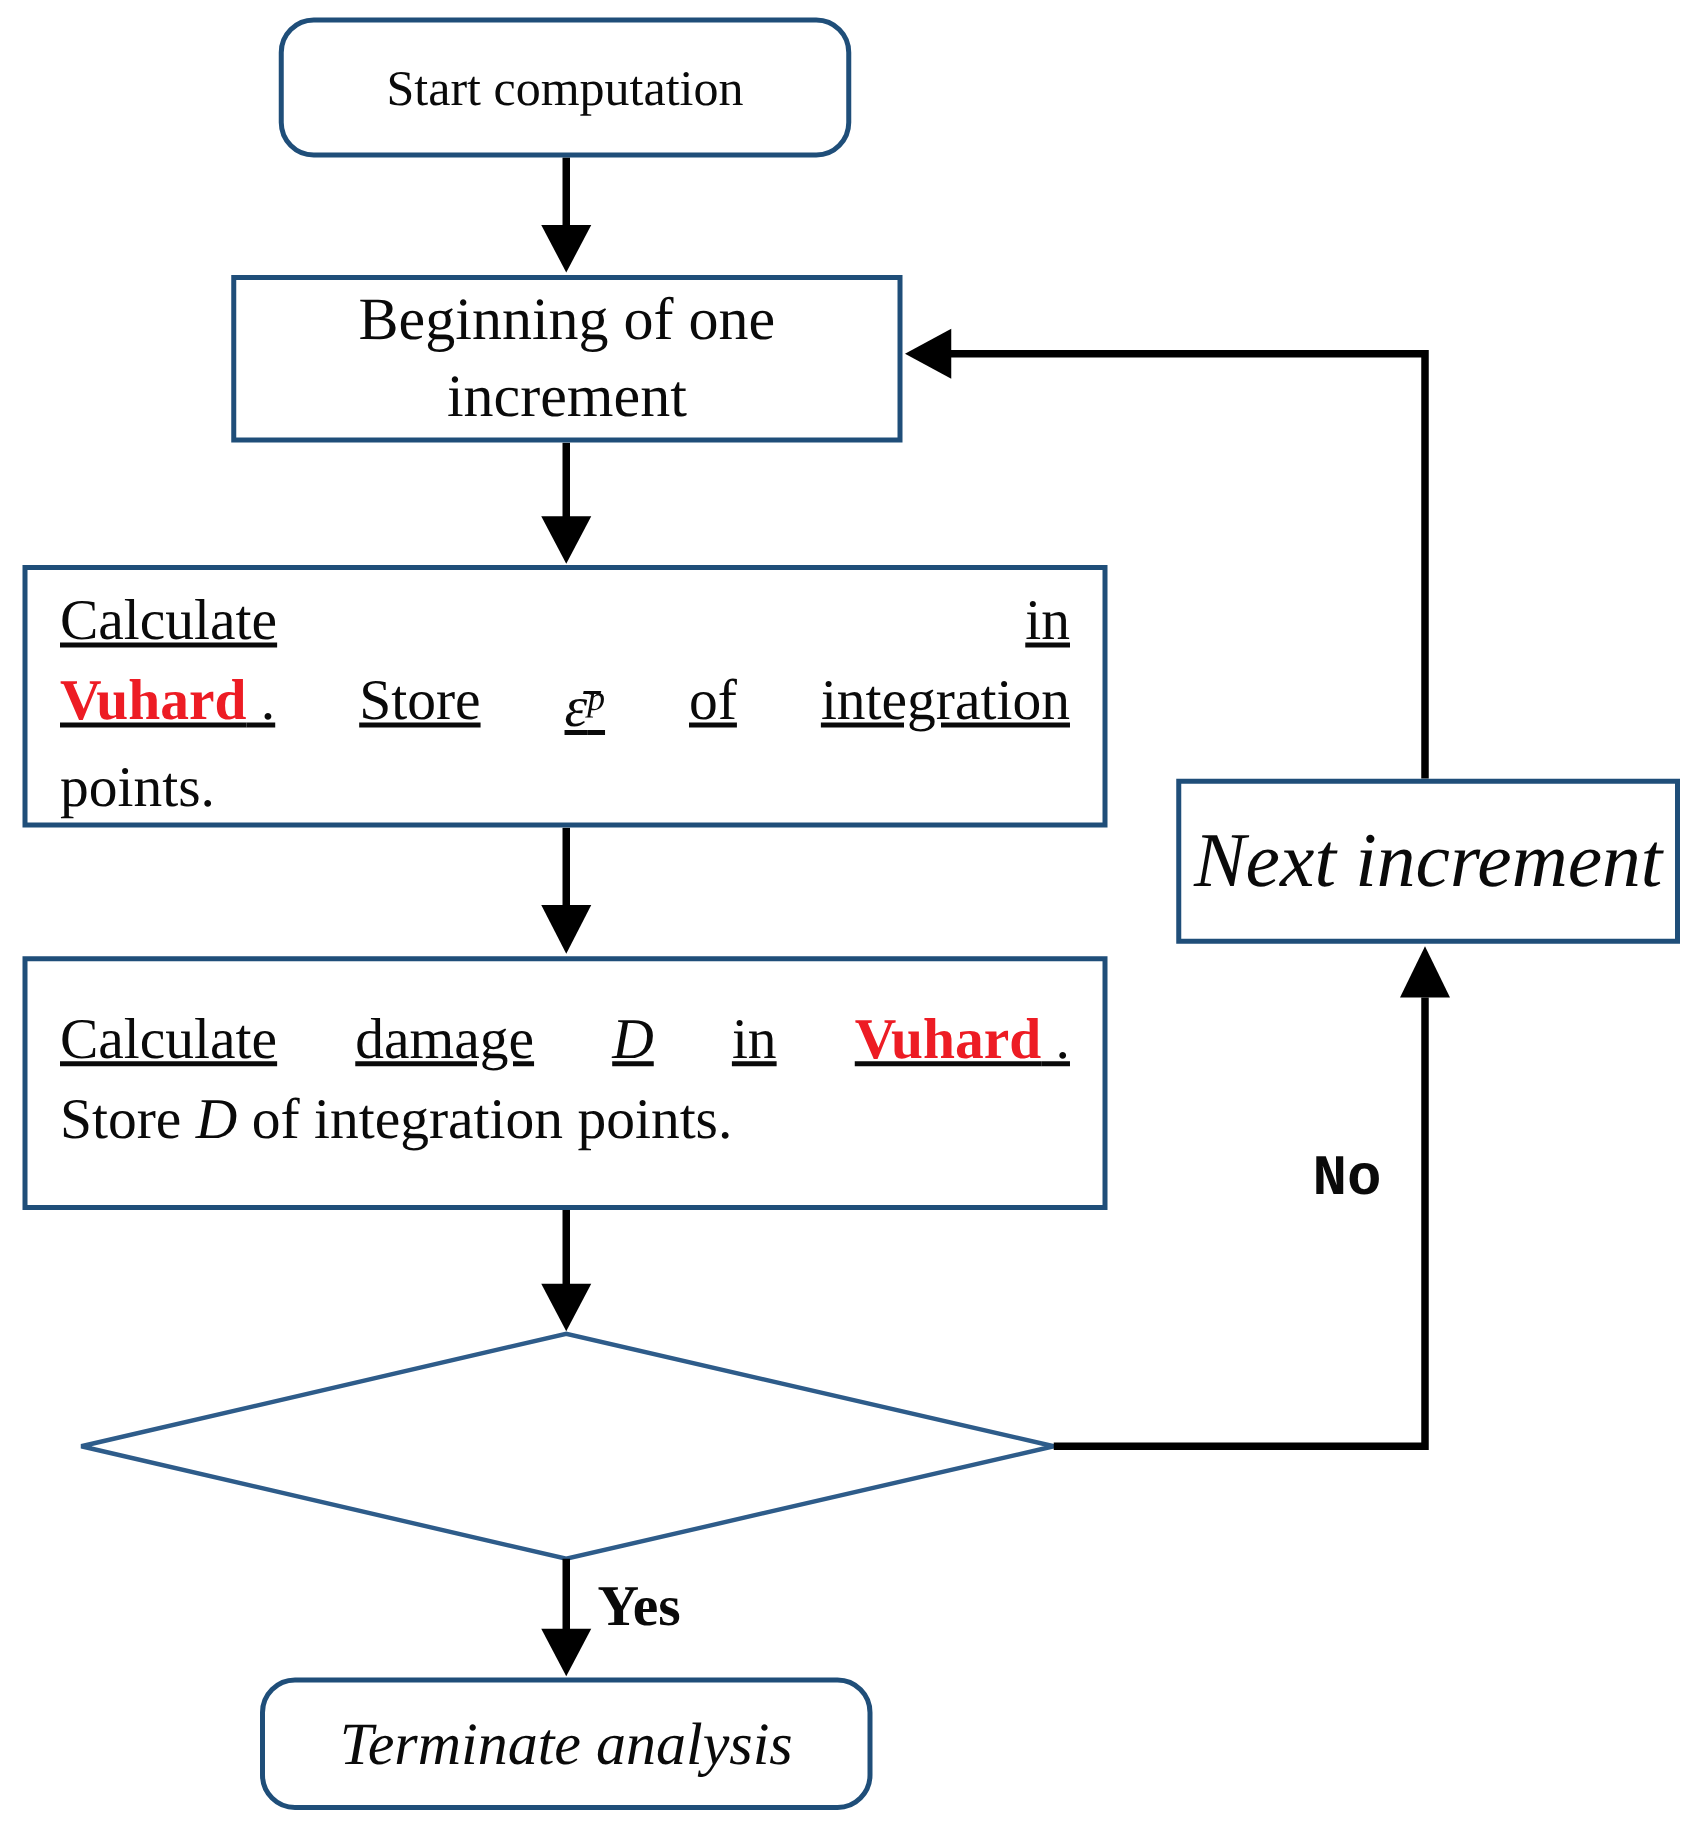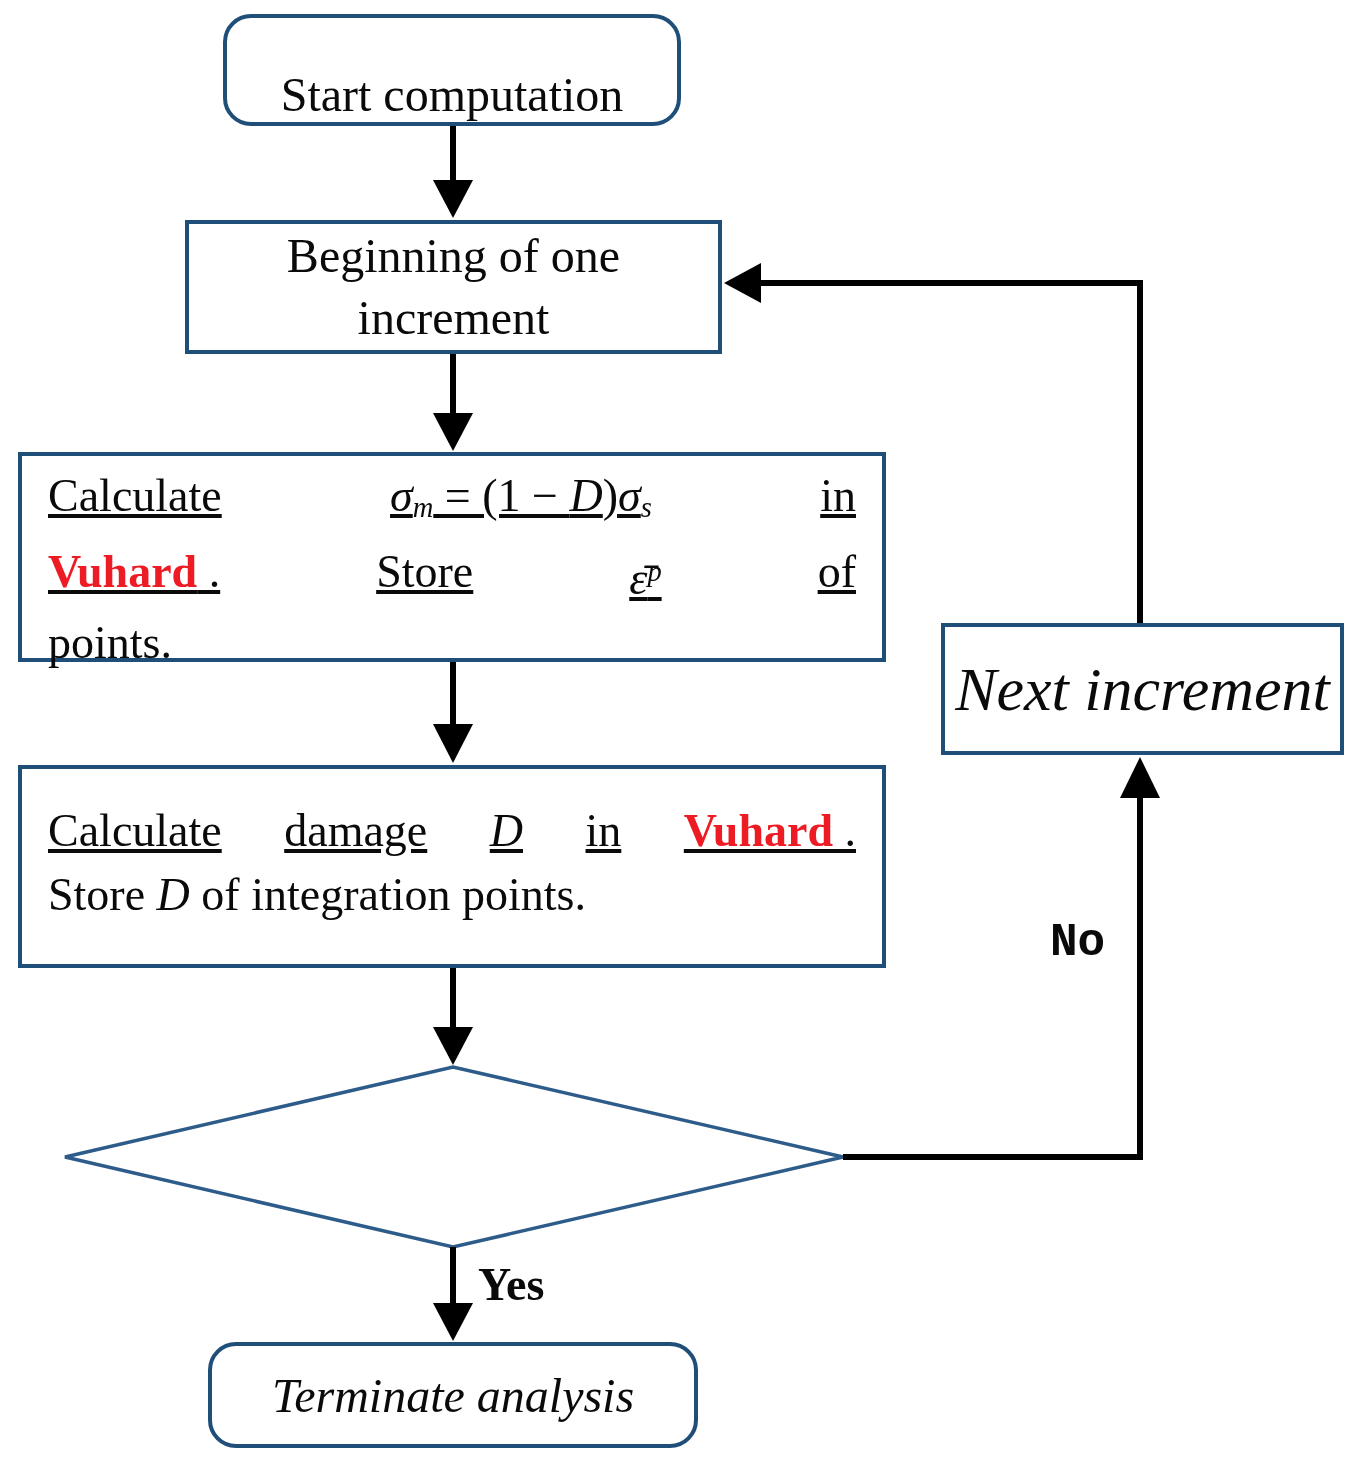--- a/index.html
+++ b/index.html
@@ -19,21 +19,21 @@
   svg .flow{stroke:var(--arrow);stroke-width:6;fill:none;}
   svg .head{fill:var(--arrow);stroke:none;}
   svg .diamond{fill:#ffffff;stroke:var(--diamond-blue);stroke-width:3.5;}
   .node{
     position:absolute;box-sizing:border-box;background:#ffffff;
     border:4px solid var(--blue);
     display:flex;align-items:center;justify-content:center;
     text-align:center;
   }
   .rounded{border-radius:28px;}
-  #node-start{left:223px;top:14px;width:458px;height:112px;font-size:48px;align-items:flex-end;}
+  #node-start{left:223px;top:14px;width:458px;height:112px;font-size:40px;}
   #node-beginning{left:185px;top:220px;width:537px;height:134px;font-size:48px;line-height:62px;}
   #node-beginning .label{max-width:460px;}
   #node-vuhard{left:18px;top:452px;width:868px;height:210px;font-size:46px;
     display:block;padding:8px 26px 0;text-align:left;}
   #node-vusdfld{left:18px;top:765px;width:868px;height:203px;font-size:46px;
     display:block;padding:30px 26px 0;text-align:left;}
   #node-next{left:941px;top:623px;width:403px;height:132px;font-size:62px;font-style:italic;}
   #node-terminate{left:208px;top:1342px;width:490px;height:106px;font-size:48px;font-style:italic;}
   .line{display:flex;line-height:64px;white-space:pre;}
   .line.just{justify-content:space-between;text-decoration:underline;}
@@ -80,22 +80,22 @@
 
   <div class="node rounded" id="node-start">
     <span class="label">Start computation</span>
   </div>
 
   <div class="node" id="node-beginning">
     <span class="label">Beginning of one increment</span>
   </div>
 
   <div class="node" id="node-vuhard">
-      <div class="line just"><span class="w"><span>Calculate</span></span><span class="w"><span class="i">σ</span><span class="i sub">m</span><span> = (1 − </span><span class="i">D</span><span>)</span><span class="i">σ</span><span class="i sub">s</span></span><span class="w"><span>in</span></span></div>
-      <div class="line just"><span class="w"><span class="red">Vuhard</span><span> .</span></span><span class="w"><span>Store</span></span><span class="w"><span class="i">ε̄</span><span class="i sup">p</span></span><span class="w"><span>of</span></span></div>
+      <div class="line just"><span class="w"><span>Calculate</span></span><span class="w"><span>in</span></span></div>
+      <div class="line just"><span class="w"><span class="red">Vuhard</span><span> .</span></span><span class="w"><span>Store</span></span><span class="w"><span class="i">ε̄</span><span class="i sup">p</span></span><span class="w"><span>of</span></span><span class="w"><span>integration</span></span></div>
       <div class="line"><span class="w"><span>points.</span></span></div>
     </div>
 
   <div class="node" id="node-vusdfld">
       <div class="line just"><span class="w"><span>Calculate</span></span><span class="w"><span>damage</span></span><span class="w"><span class="i">D</span></span><span class="w"><span>in</span></span><span class="w"><span class="red">Vuhard</span><span> .</span></span></div>
       <div class="line"><span class="w"><span>Store </span><span class="i">D</span><span> of integration points.</span></span></div>
     </div>
 
 
   <div class="node" id="node-next">

